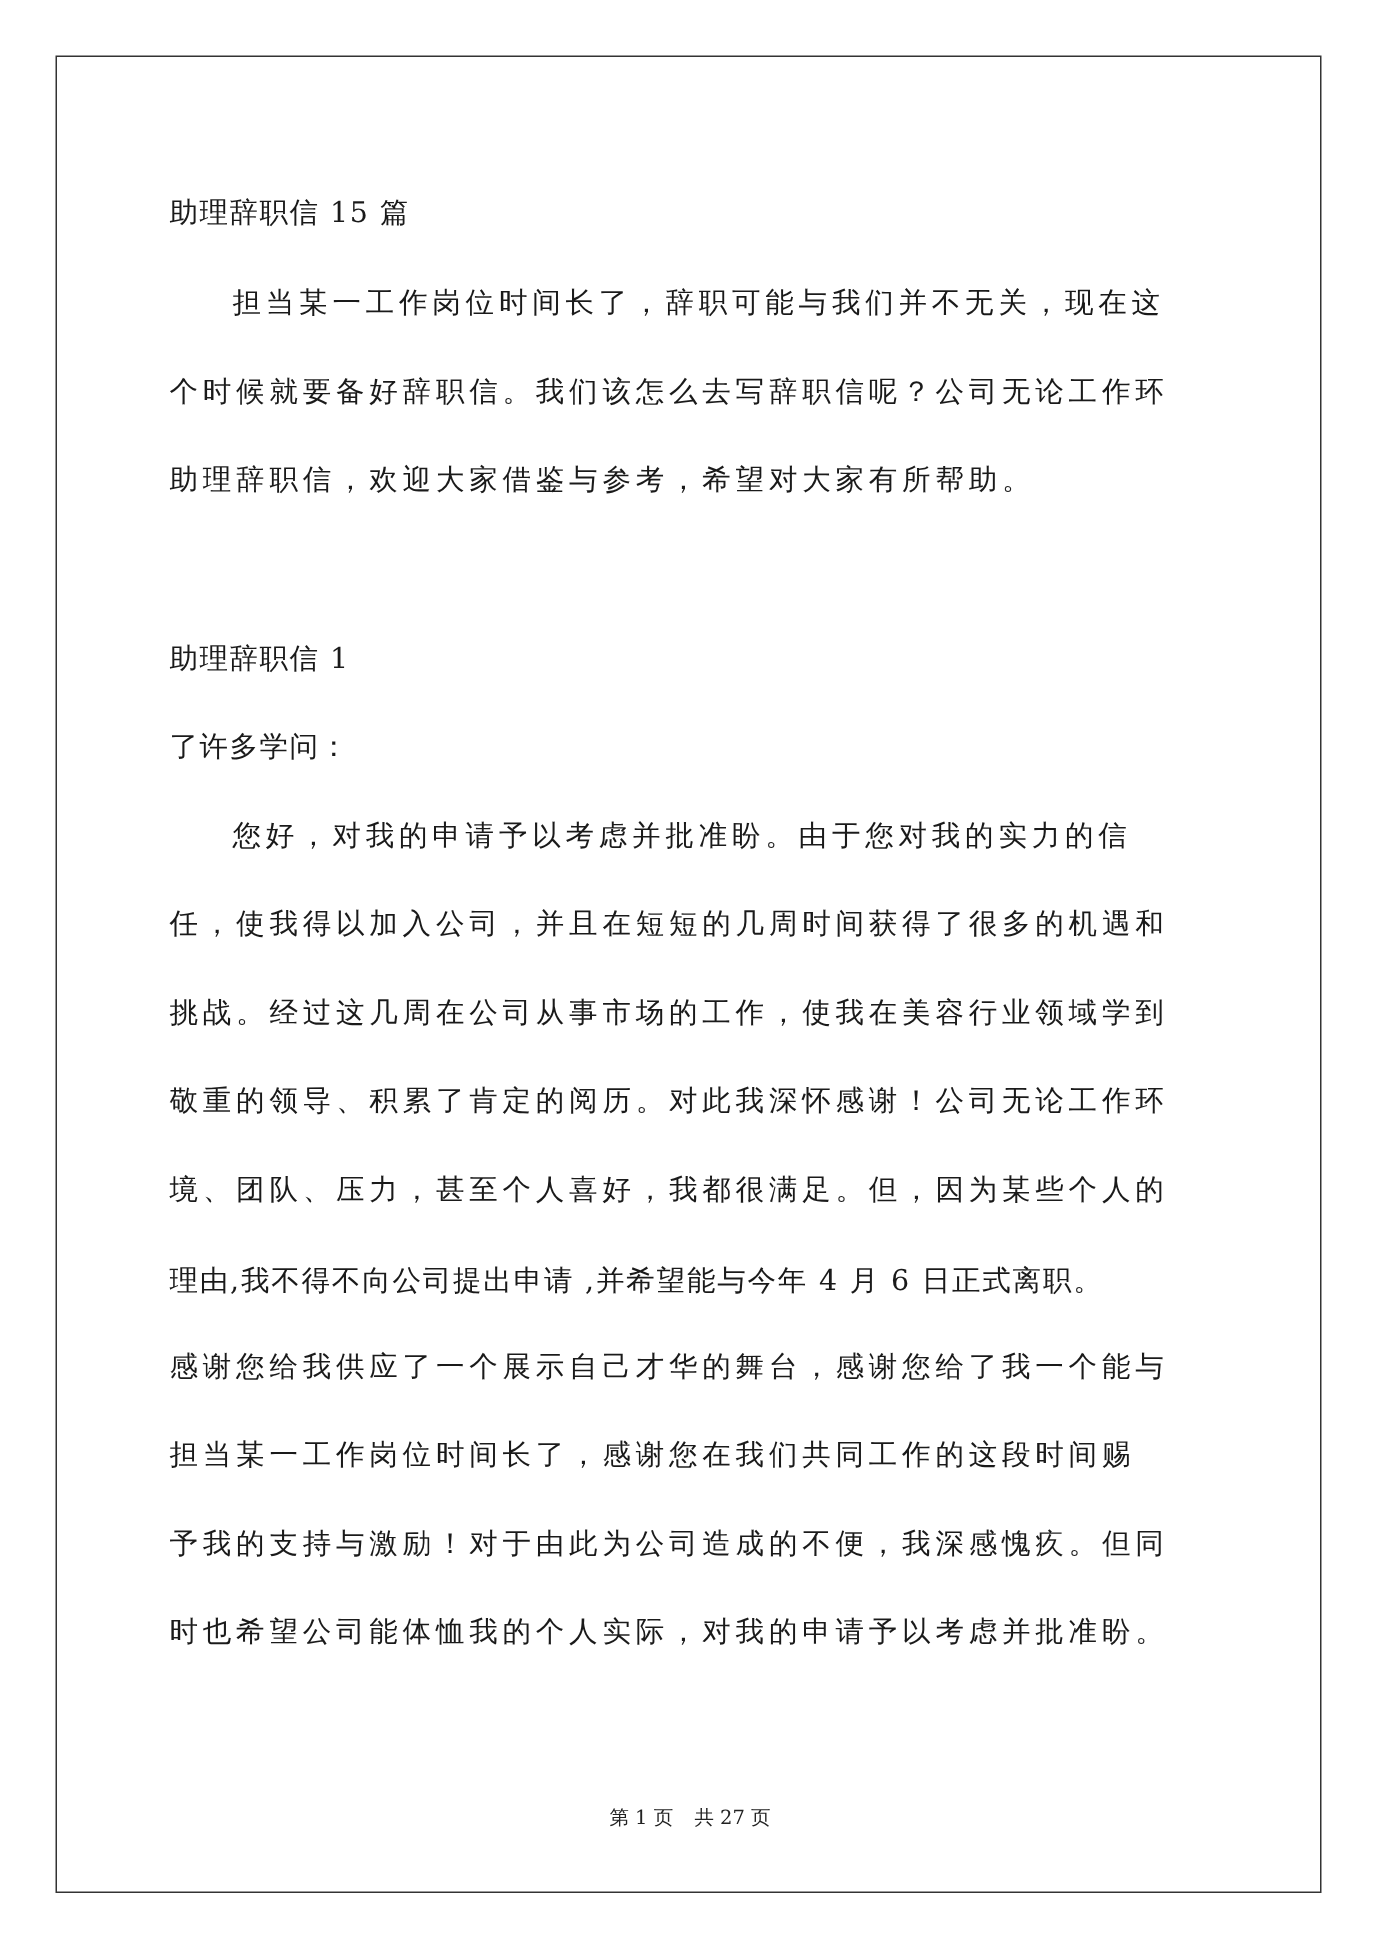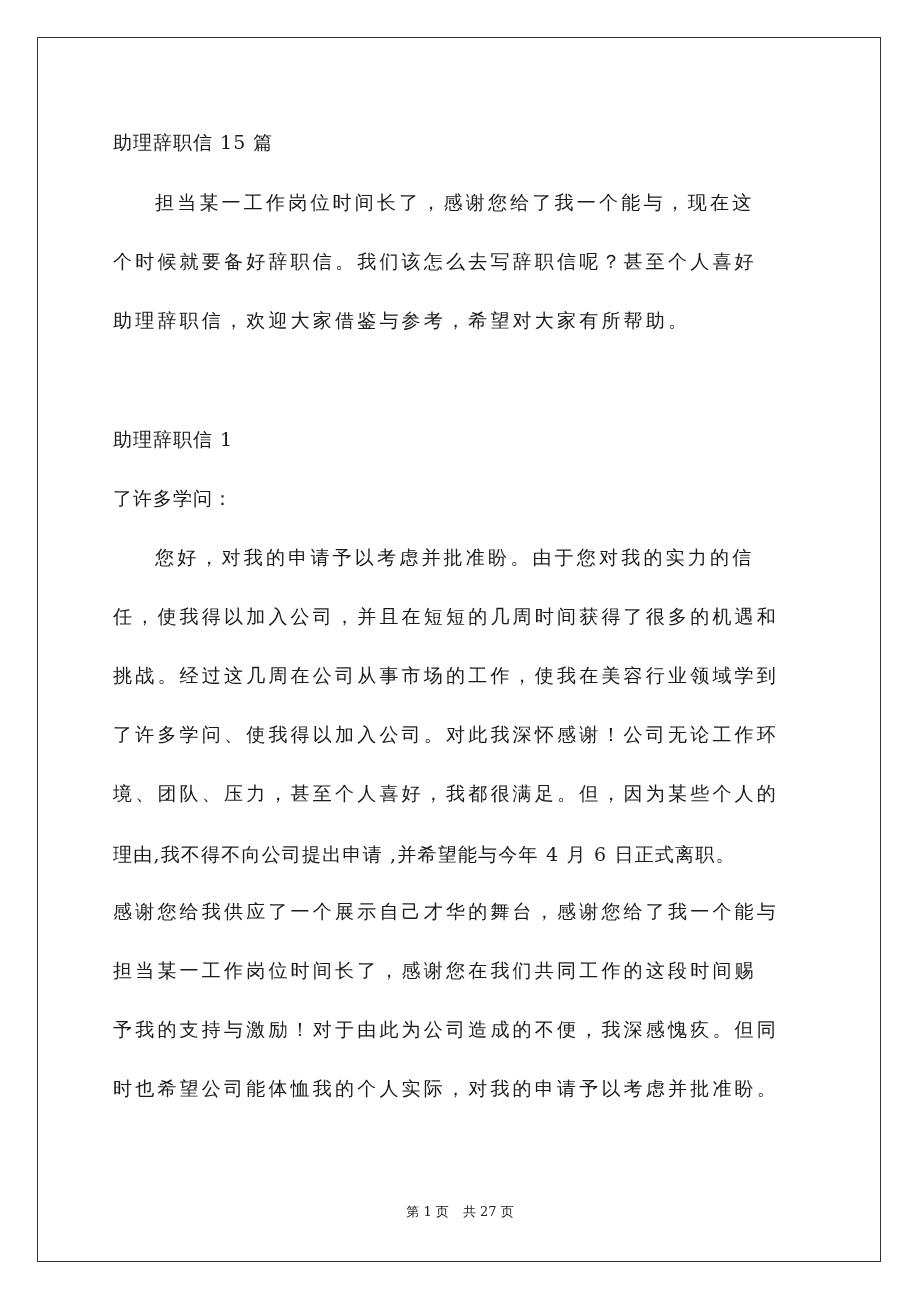--- a/index.html
+++ b/index.html
@@ -15,31 +15,31 @@
             font-size: 13px; color: #222; }
   .footer span { margin: 4px 5px; text-align: right; }
 </style>
 </head>
 <body>
 
 <div class="page-frame"></div>
 
 <div class="line" style="top:128px">助理辞职信 15 篇</div>
 
-<div class="line justify indent" style="top:188px">担当某一工作岗位时间长了，感谢您给了我一个能与，现在这</div>
-<div class="line justify" style="top:247px">个时候就要备好辞职信。我们该怎么去写辞职信呢？甚至个人喜好</div>
+<div class="line justify indent" style="top:188px">担当某一工作岗位时间长了，辞职可能与我们并不无关，现在这</div>
+<div class="line justify" style="top:247px">个时候就要备好辞职信。我们该怎么去写辞职信呢？公司无论工作环</div>
 <div class="line justify" style="top:306px">助理辞职信，欢迎大家借鉴与参考，希望对大家有所帮助。</div>
 
 <div class="line" style="top:425px">助理辞职信 1</div>
 <div class="line" style="top:484px">了许多学问：</div>
 
 <div class="line justify indent" style="top:543px">您好，对我的申请予以考虑并批准盼。由于您对我的实力的信</div>
 <div class="line justify" style="top:602px">任，使我得以加入公司，并且在短短的几周时间获得了很多的机遇和</div>
 <div class="line justify" style="top:661px">挑战。经过这几周在公司从事市场的工作，使我在美容行业领域学到</div>
-<div class="line justify" style="top:720px">了许多学问、使我得以加入公司。对此我深怀感谢！公司无论工作环</div>
+<div class="line justify" style="top:720px">敬重的领导、积累了肯定的阅历。对此我深怀感谢！公司无论工作环</div>
 <div class="line justify" style="top:779px">境、团队、压力，甚至个人喜好，我都很满足。但，因为某些个人的</div>
 <div class="line justify" style="top:840px;letter-spacing:1.2px">理由,我不得不向公司提出申请 ,并希望能与今年 4 月 6 日正式离职。</div>
 <div class="line justify" style="top:897px">感谢您给我供应了一个展示自己才华的舞台，感谢您给了我一个能与</div>
 <div class="line justify" style="top:956px">担当某一工作岗位时间长了，感谢您在我们共同工作的这段时间赐</div>
 <div class="line justify" style="top:1015px">予我的支持与激励！对于由此为公司造成的不便，我深感愧疚。但同</div>
 <div class="line justify" style="top:1074px">时也希望公司能体恤我的个人实际，对我的申请予以考虑并批准盼。</div>
 
 <div class="footer">
   <span>第 1 页</span>
   <span>共 27 页</span>

